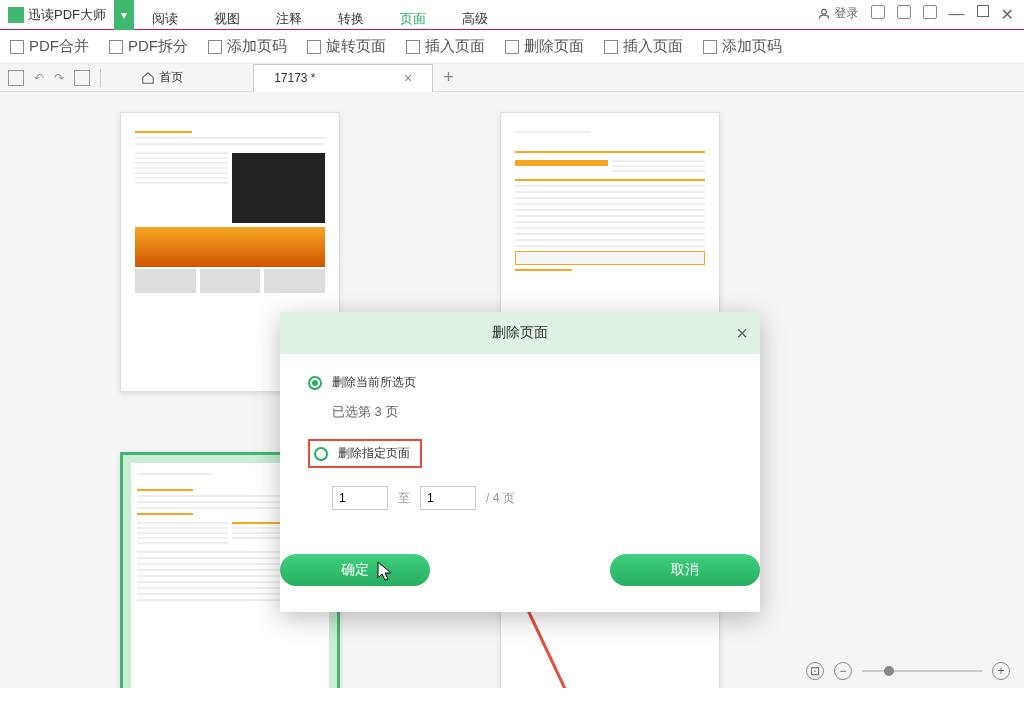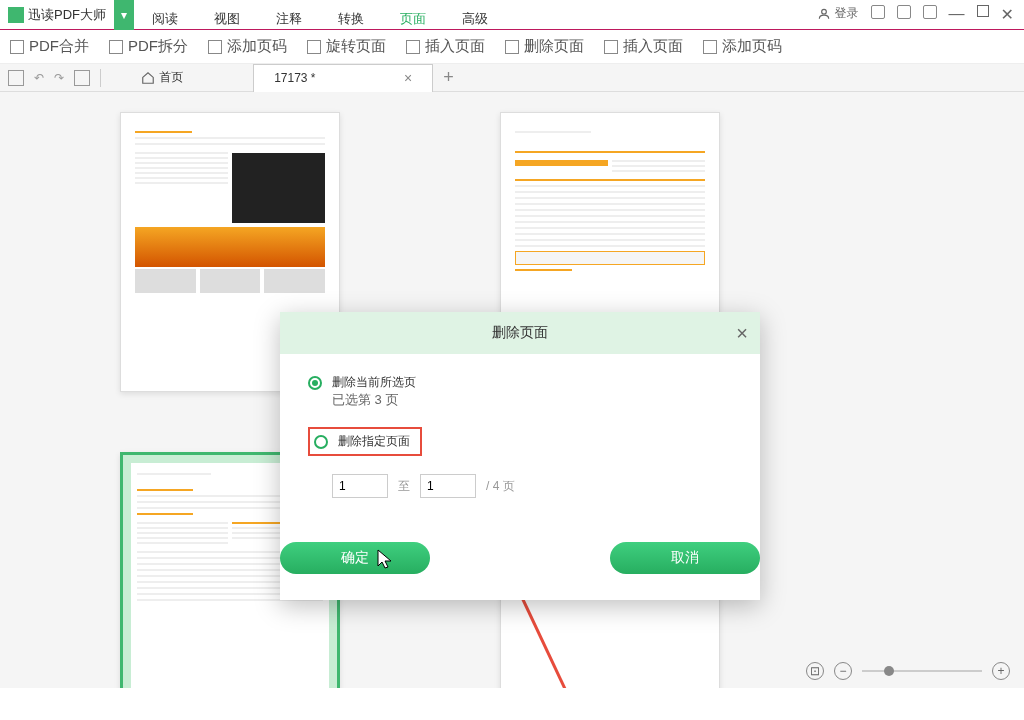--- a/index.html
+++ b/index.html
@@ -39,21 +39,21 @@
 .thumb-cols{display:flex;gap:4px}
 .thumb-col{flex:1}
 .thumb-col .thumb-line{margin:3px 0}
 .thumb-img{height:70px;background:#222;margin-top:4px}
 .thumb-img.or{height:40px;background:linear-gradient(#f5a623,#d35400)}
 
 .dialog{position:absolute;left:280px;top:220px;width:480px;background:#fff;box-shadow:0 6px 24px rgba(0,0,0,0.25);z-index:100}
 .dlg-head{background:#dff3e4;height:42px;display:flex;align-items:center;justify-content:center;position:relative;font-size:14px}
 .dlg-close{position:absolute;right:12px;top:10px;font-size:20px;color:#666;cursor:pointer}
 .dlg-body{padding:20px 28px 10px 28px}
-.radio-row{display:flex;align-items:center;gap:10px;margin-bottom:0}
+.radio-row{display:flex;align-items:center;gap:10px;margin-bottom:12px}
 .radio{width:14px;height:14px;border:2px solid #27ae60;border-radius:50%;display:flex;align-items:center;justify-content:center}
 .radio.checked::after{content:"";width:6px;height:6px;background:#27ae60;border-radius:50%}
 .subtext{margin-left:24px;color:#666;font-size:13px;margin-bottom:18px}
 .highlight-box{display:inline-flex;align-items:center;gap:10px;border:2px solid #e74c3c;padding:4px 10px 4px 4px;margin-bottom:18px}
 .range-row{margin-left:24px;display:flex;align-items:center;gap:10px;color:#999;margin-bottom:24px}
 .range-row input{width:56px;height:24px;border:1px solid #ccc;padding:0 6px;font-size:12px}
 .dlg-btns{display:flex;gap:28px;justify-content:space-between;padding:10px 0 26px 0}
 .btn{width:150px;height:32px;border-radius:16px;background:linear-gradient(#3fcf7f,#27ae60);color:#fff;display:flex;align-items:center;justify-content:center;font-size:14px;cursor:pointer;border:none}
 
 .arrow{position:absolute;left:500px;top:460px;pointer-events:none}

